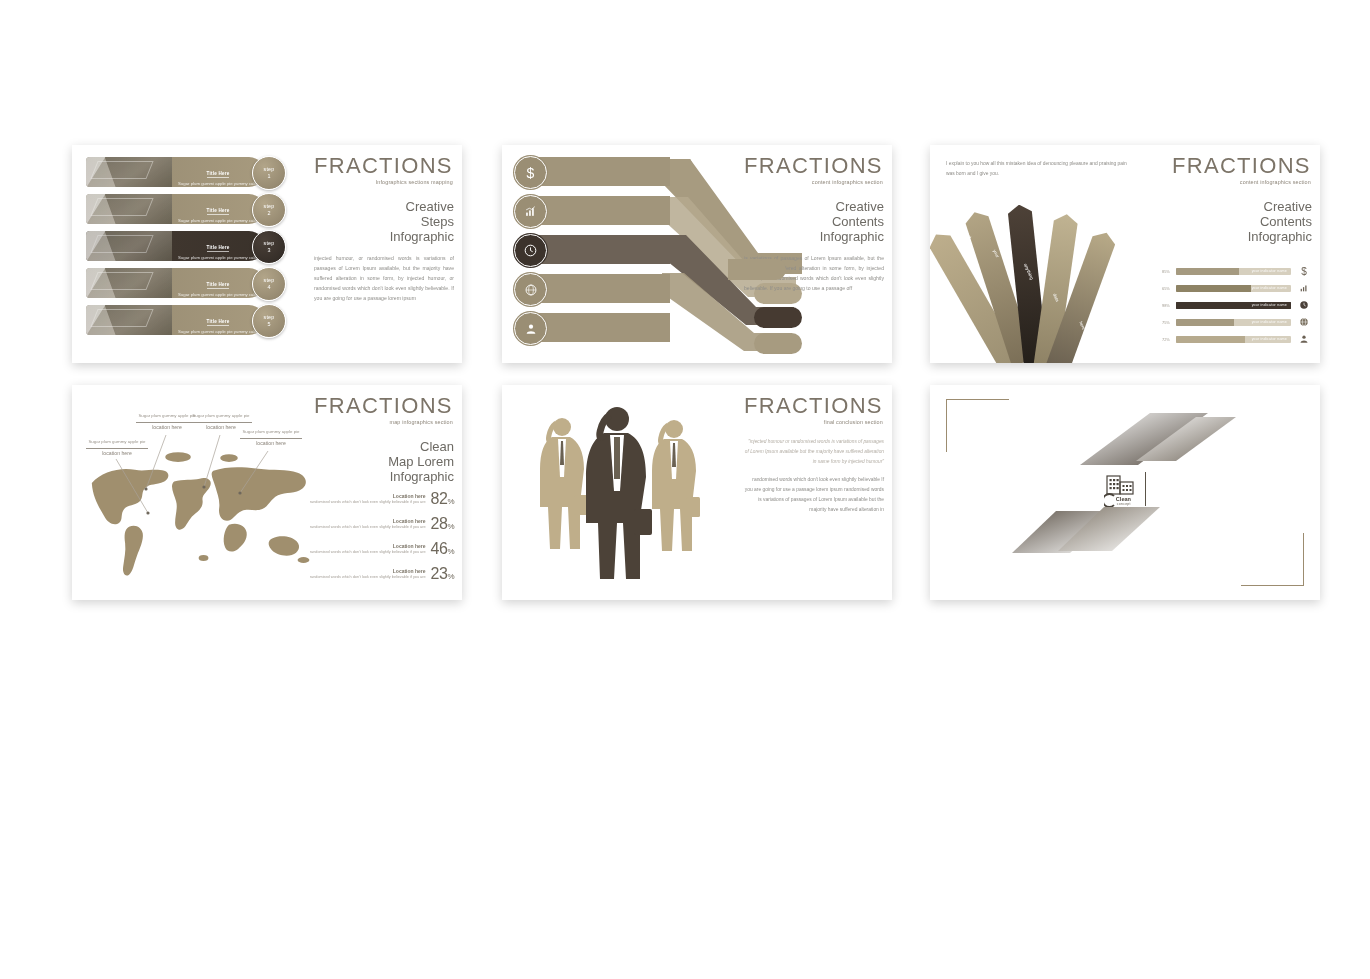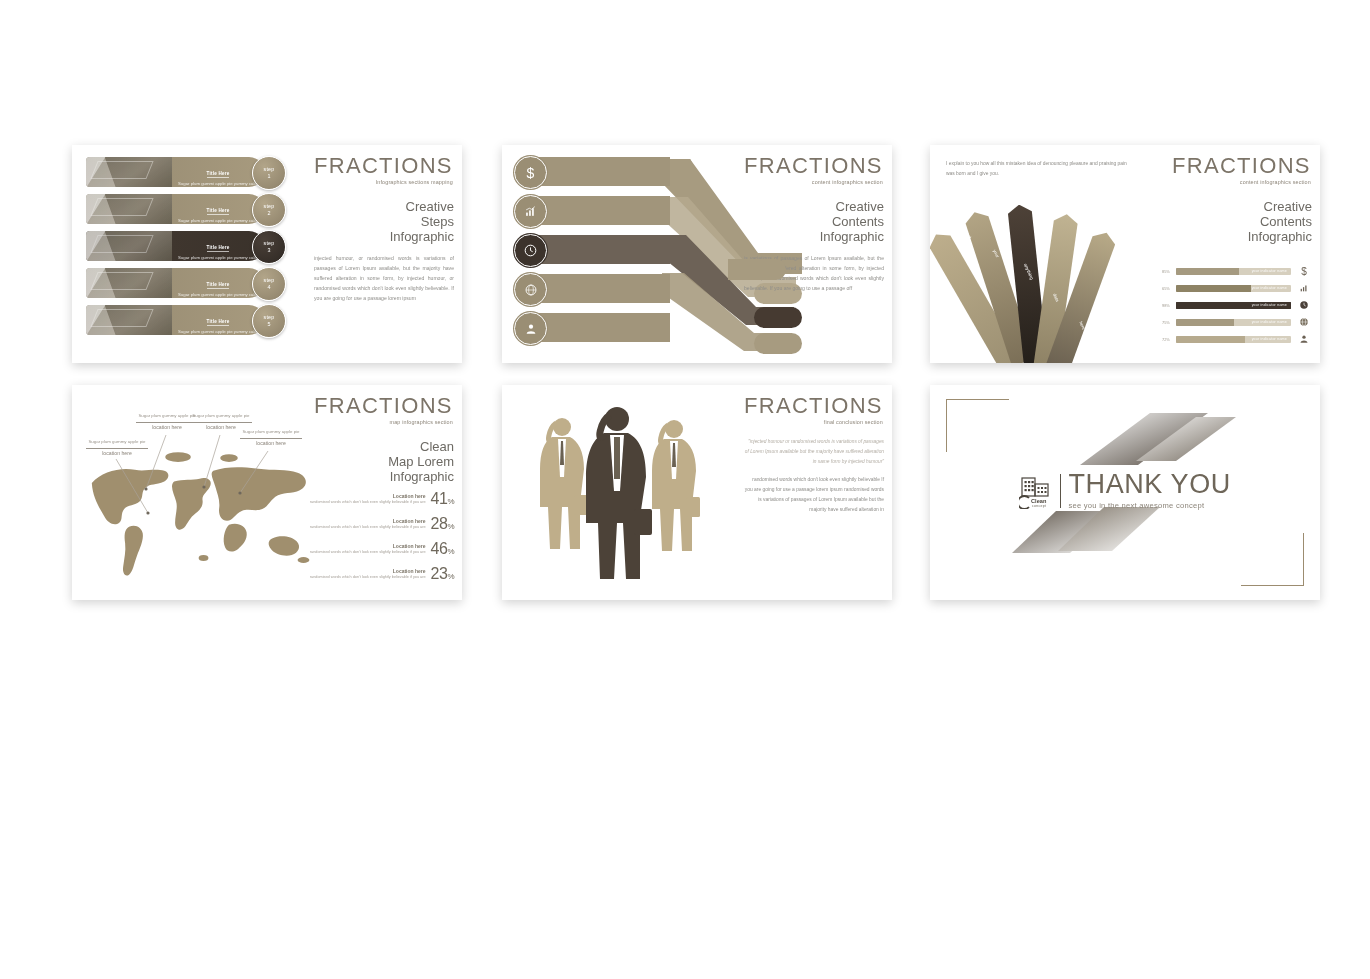--- a/index.html
+++ b/index.html
@@ -526,21 +526,21 @@
         <div>Infographic</div>
       </div>
     </div>
 
     <div class="datalist">
       <div class="d-row">
         <div class="d-txt">
           <div class="h">Location here</div>
           <div class="p">randomised words which don't look even slightly believable if you are</div>
         </div>
-        <div class="d-num"><span>41</span><i>%</i></div>
+        <div class="d-num"><span>82</span><i>%</i></div>
       </div>
       <div class="d-row">
         <div class="d-txt">
           <div class="h">Location here</div>
           <div class="p">randomised words which don't look even slightly believable if you are</div>
         </div>
         <div class="d-num"><span>28</span><i>%</i></div>
       </div>
       <div class="d-row">
         <div class="d-txt">
@@ -653,20 +653,16 @@
             <rect x="18.5" y="18" width="2" height="2"></rect>
               <rect x="22" y="18" width="2" height="2"></rect>
               <rect x="25.5" y="18" width="2" height="2"></rect>
           </g>
           <path d="M10 25 A6.5 6.5 0 1 0 10 34" fill="none" stroke="#4a443c" stroke-width="1.8"></path>
         </svg>
         <div style="position:absolute;left:12px;top:25px;font-size:5.6px;color:#4a443c;font-weight:700;">Clean</div>
         <div style="position:absolute;left:13px;top:31px;font-size:3.4px;color:#6a6458;letter-spacing:.3px;">concept</div>
       </div>
       <div class="ty-sep"></div>
-      <div>
-        <div class="ty-main">THANK YOU</div>
-        <div class="ty-sub">see you in the next awesome concept</div>
-      </div>
     </div>
   </div>
 
 </div>
 
 </body></html>

